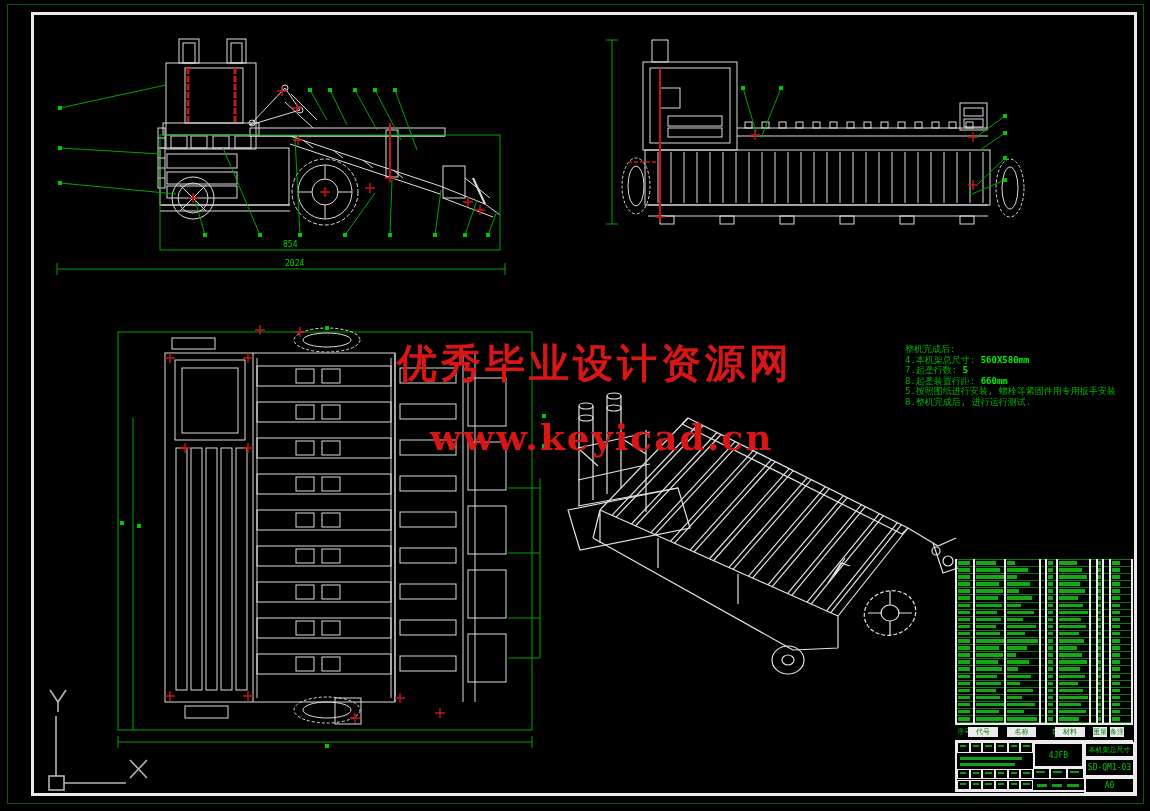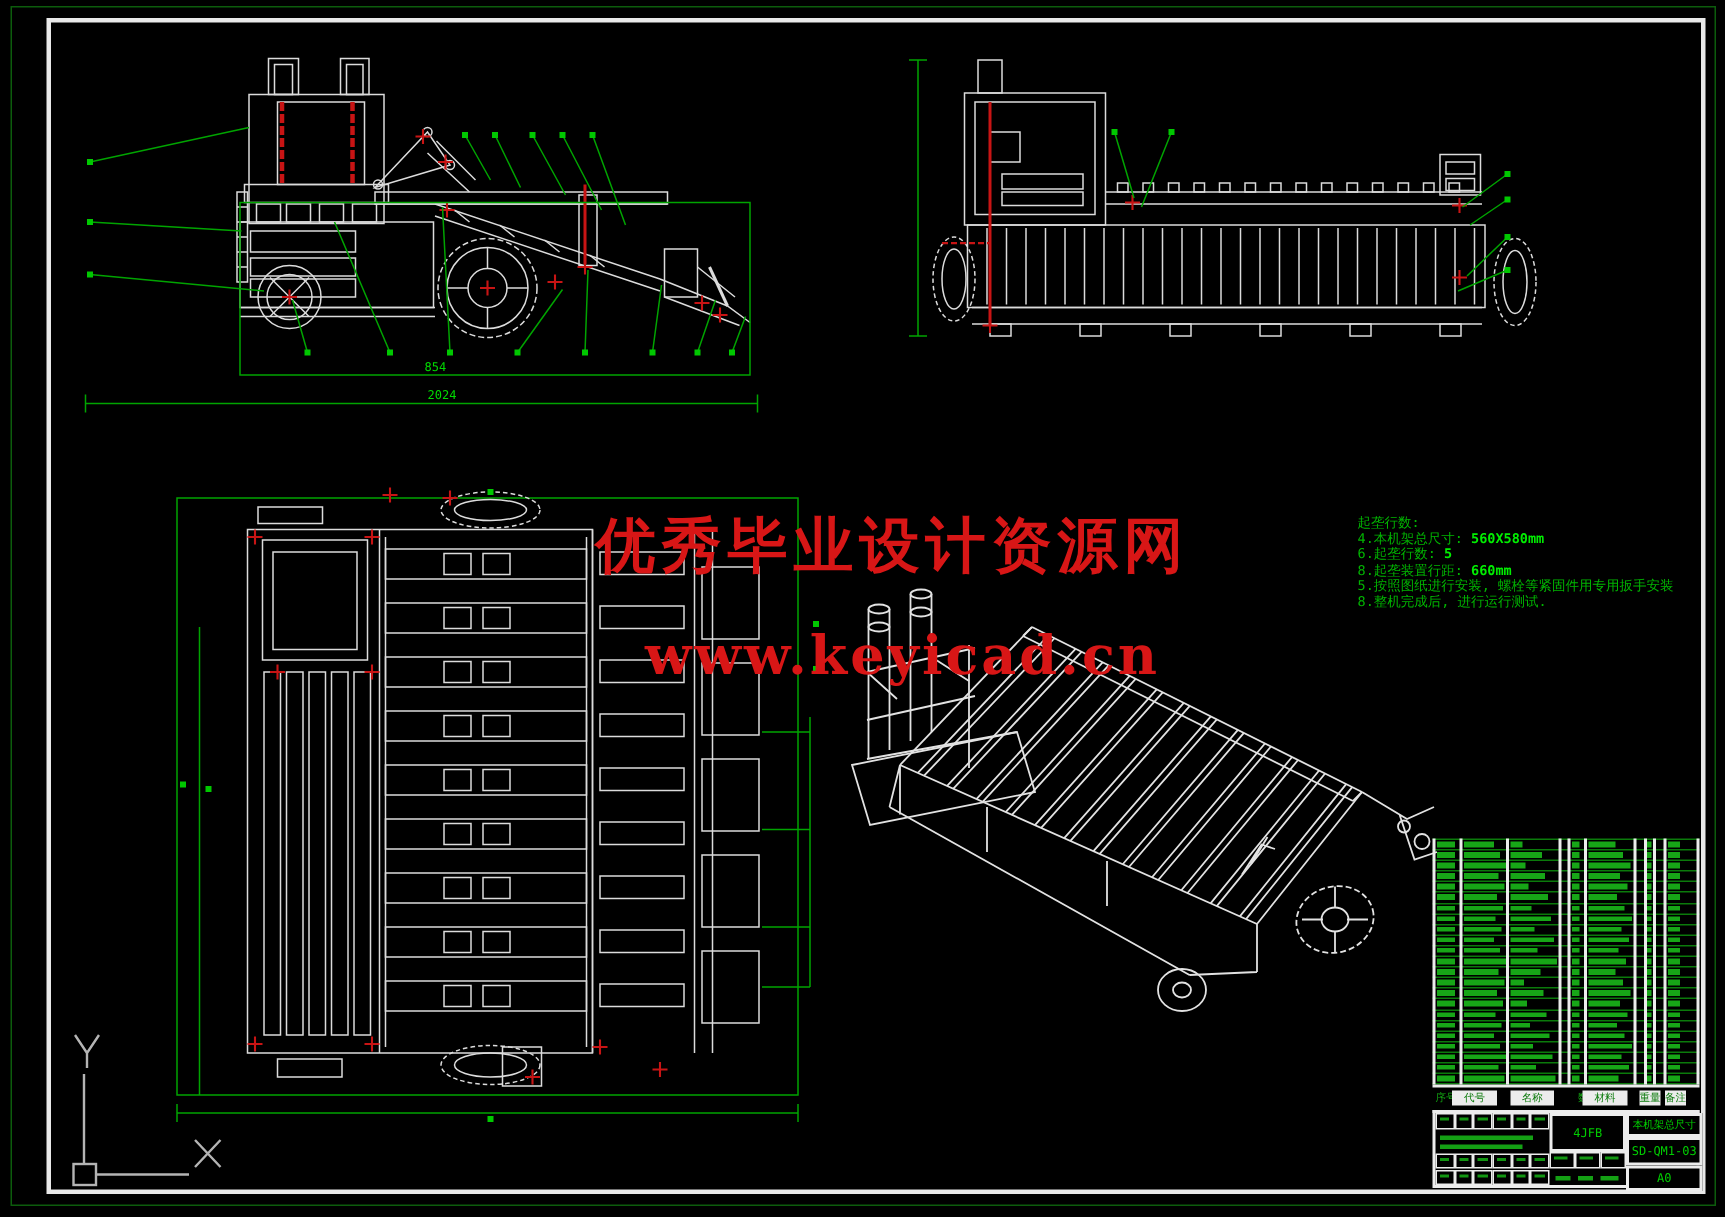--- a/index.html
+++ b/index.html
@@ -380,23 +380,23 @@
 
       <path d="M290 195 L303 175 L312 178 M296 188 L307 170"></path>
     </g>
     <g fill="#00c800">
         <rect x="4" y="26" width="4" height="4"></rect>
         <rect x="4" y="56" width="4" height="4"></rect>
       </g>
   </svg>
 
   <div class="notes">
-    <div>起垄行数:</div>
+    <div>整机完成后:</div>
     <div><span>4.本机架总尺寸: </span><b>560X580mm</b></div>
-    <div><span>6.起垄行数: </span><b>5</b></div>
+    <div><span>7.起垄行数: </span><b>5</b></div>
     <div><span>8.起垄装置行距: </span><b>660mm</b></div>
     <div><span>5.按照图纸进行安装, 螺栓等紧固件用专用扳手安装</span></div>
     <div><span>8.整机完成后, 进行运行测试.</span></div>
   </div>
 
   <div class="wm wm2">www.keyicad.cn</div>
   <div class="wm wm1">优秀毕业设计资源网</div>
 
   <div class="bom">
     <div class="bom-rows">

